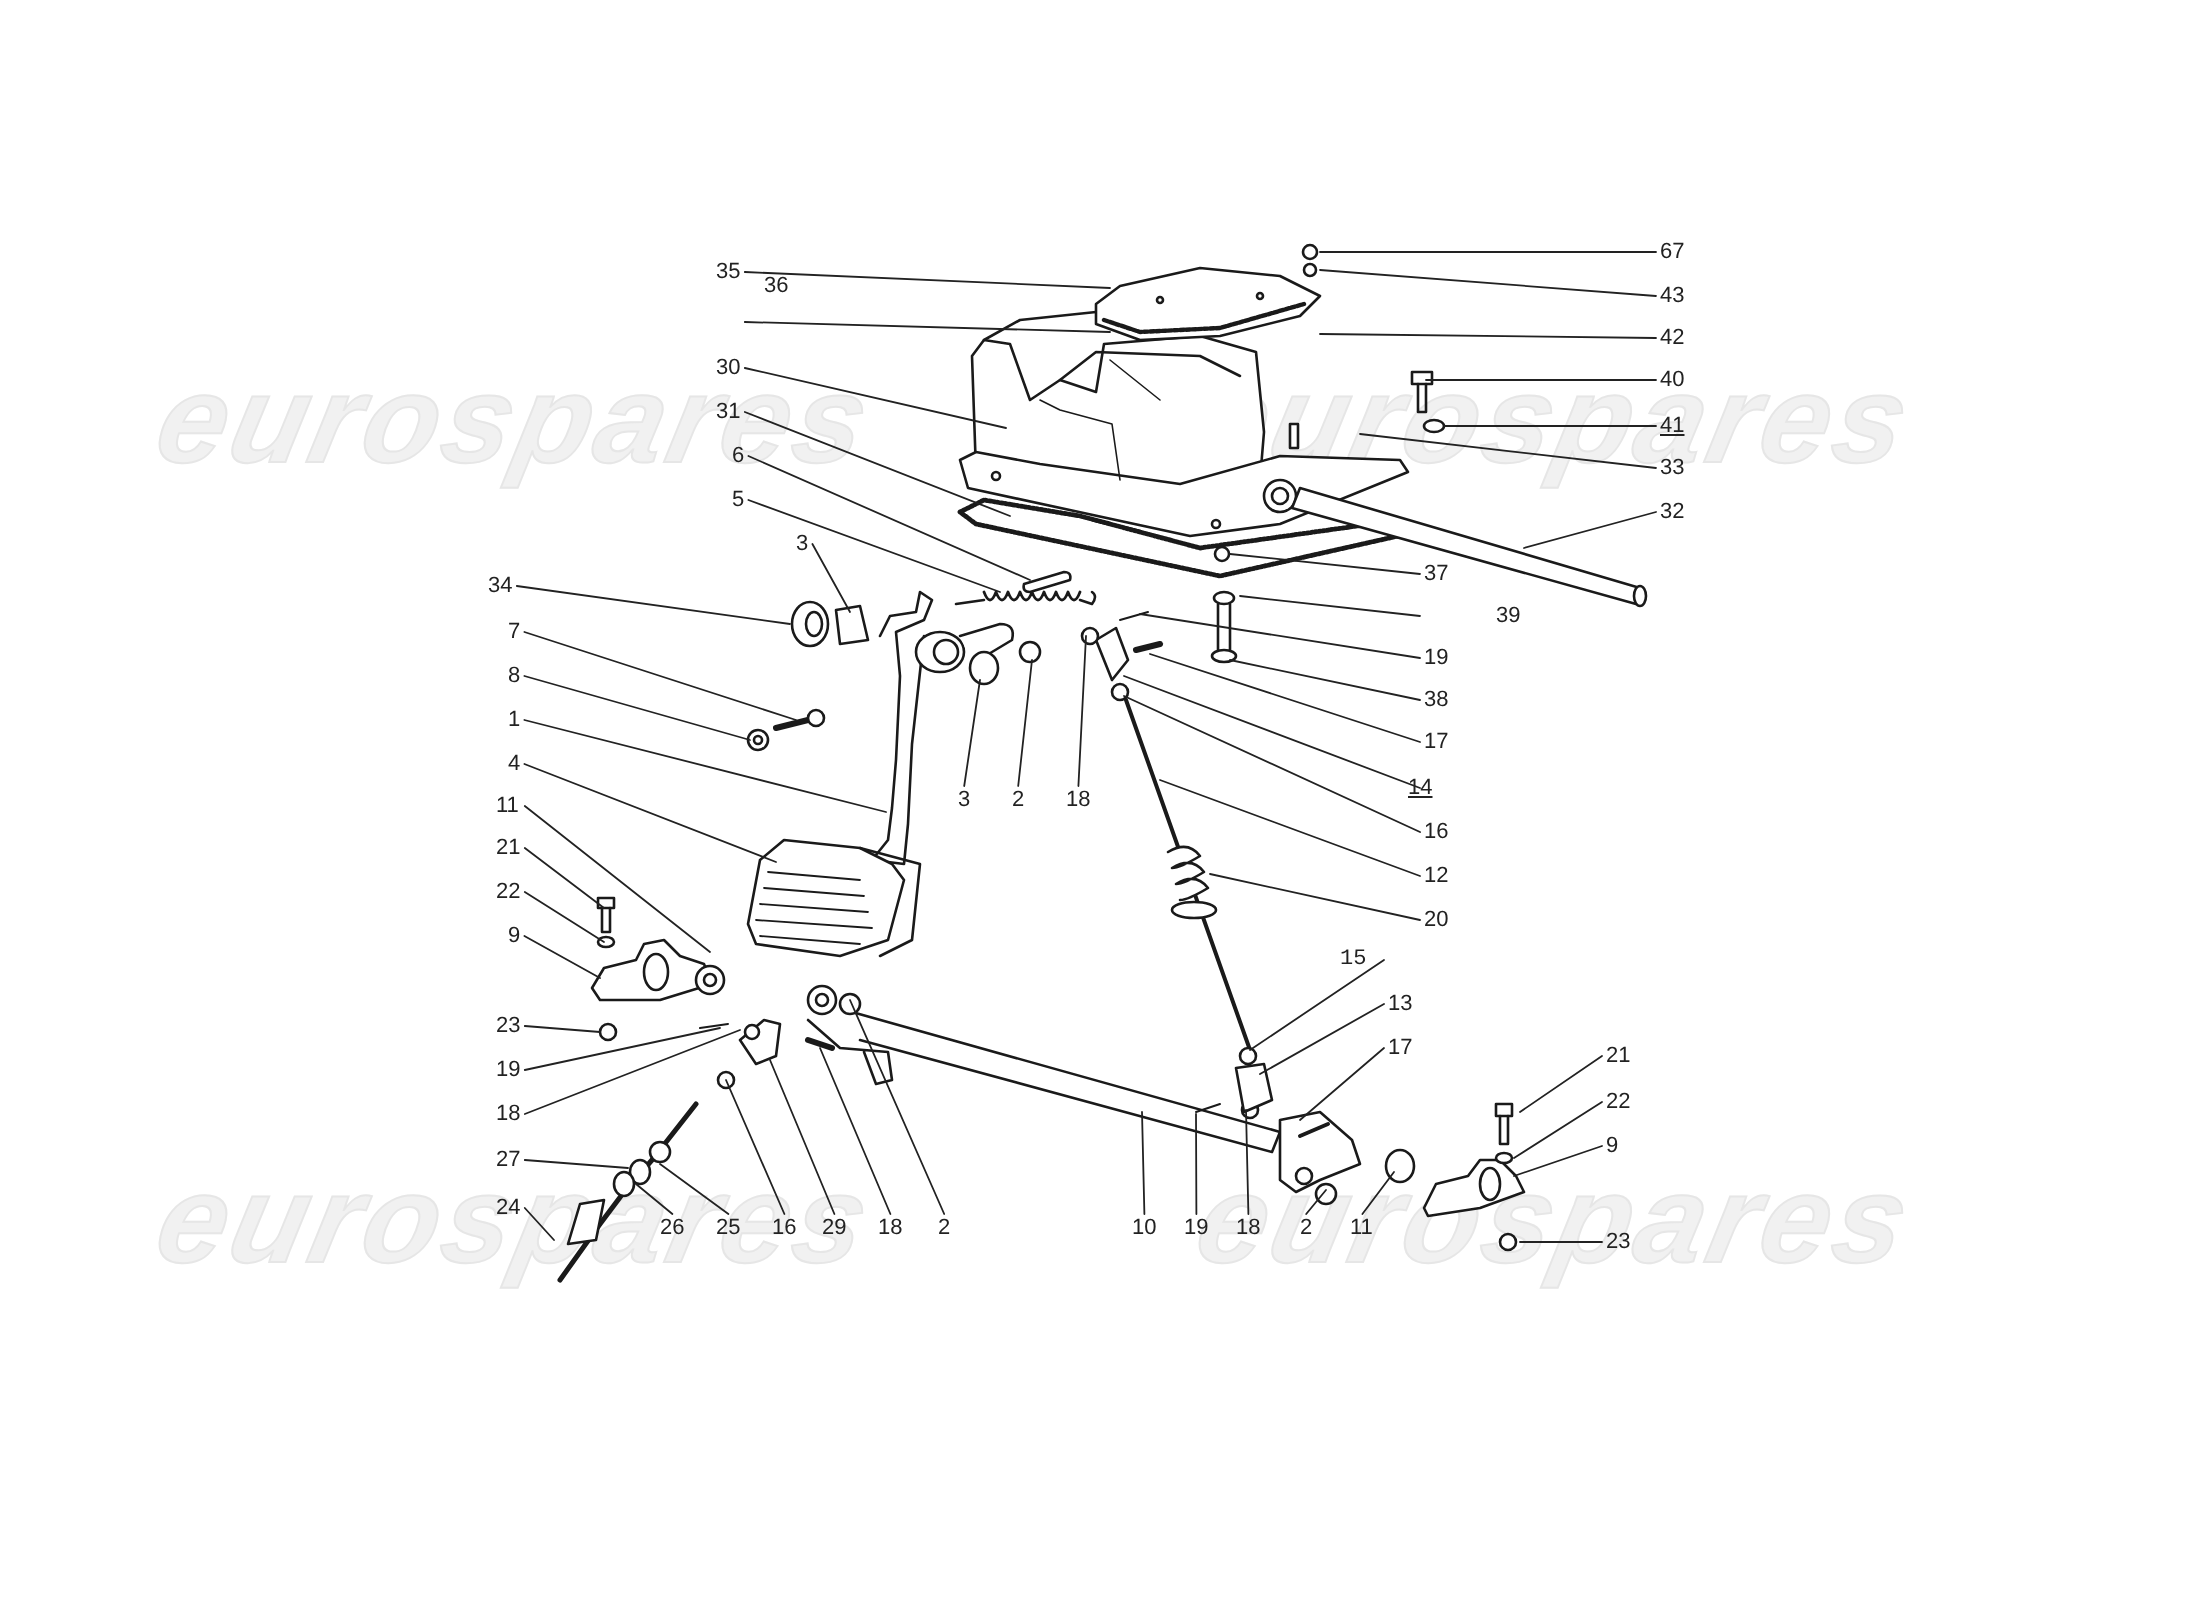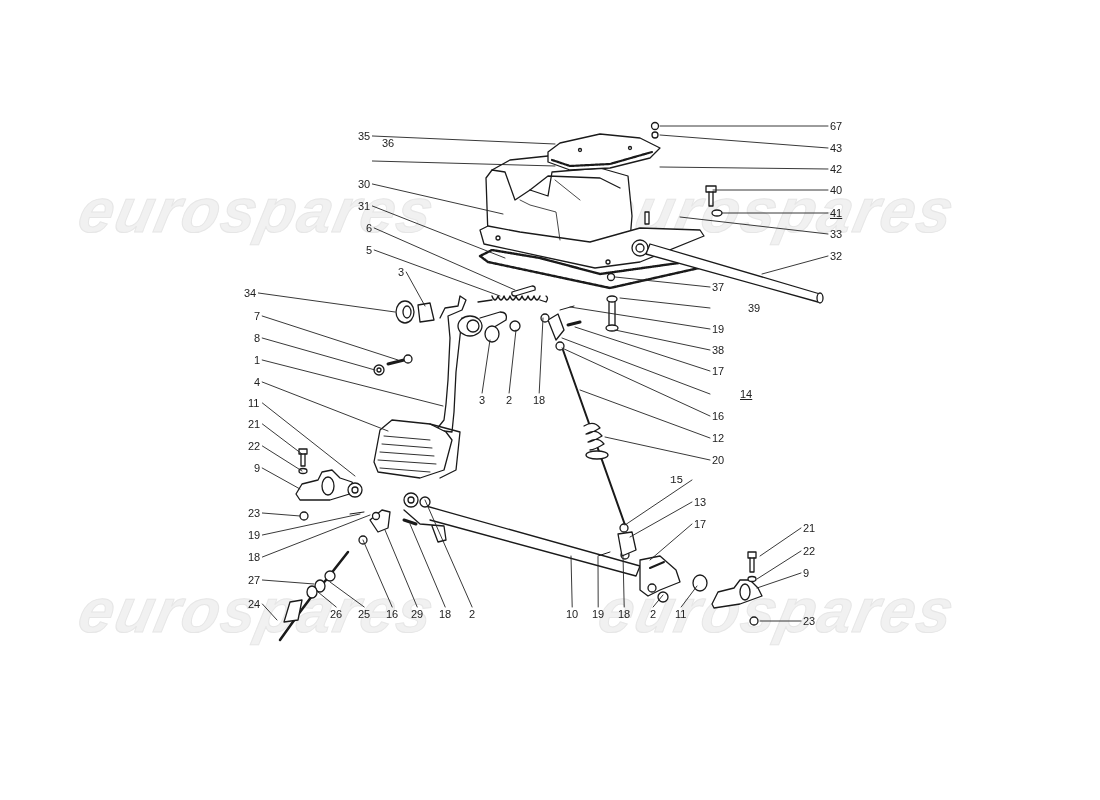--- a/index.html
+++ b/index.html
@@ -264,21 +264,21 @@
       <div class="label" style="left: 830px; top: 164px;">42</div>
       <div class="label" style="left: 830px; top: 185px;">40</div>
       <div class="label" style="left: 830px; top: 208px; text-decoration: underline;">41</div>
       <div class="label" style="left: 830px; top: 229px;">33</div>
       <div class="label" style="left: 830px; top: 251px;">32</div>
       <div class="label" style="left: 712px; top: 282px;">37</div>
       <div class="label" style="left: 712px; top: 303px; margin-left: 36px;">39</div>
       <div class="label" style="left: 712px; top: 324px;">19</div>
       <div class="label" style="left: 712px; top: 345px;">38</div>
       <div class="label" style="left: 712px; top: 366px;">17</div>
-      <div class="label" style="left: 740px; top: 389px; text-decoration: underline;">14</div>
+      <div class="label" style="left: 704px; top: 389px; text-decoration: underline;">14</div>
       <div class="label" style="left: 712px; top: 411px;">16</div>
       <div class="label" style="left: 712px; top: 433px;">12</div>
       <div class="label" style="left: 712px; top: 455px;">20</div>
       <div class="label" style="left: 670px; top: 475px; font-family: Liberation Mono, monospace;">15</div>
       <div class="label" style="left: 694px; top: 497px;">13</div>
       <div class="label" style="left: 694px; top: 519px;">17</div>
       <div class="label" style="left: 803px; top: 523px;">21</div>
       <div class="label" style="left: 803px; top: 546px;">22</div>
       <div class="label" style="left: 803px; top: 568px;">9</div>
       <div class="label" style="left: 803px; top: 616px;">23</div>

